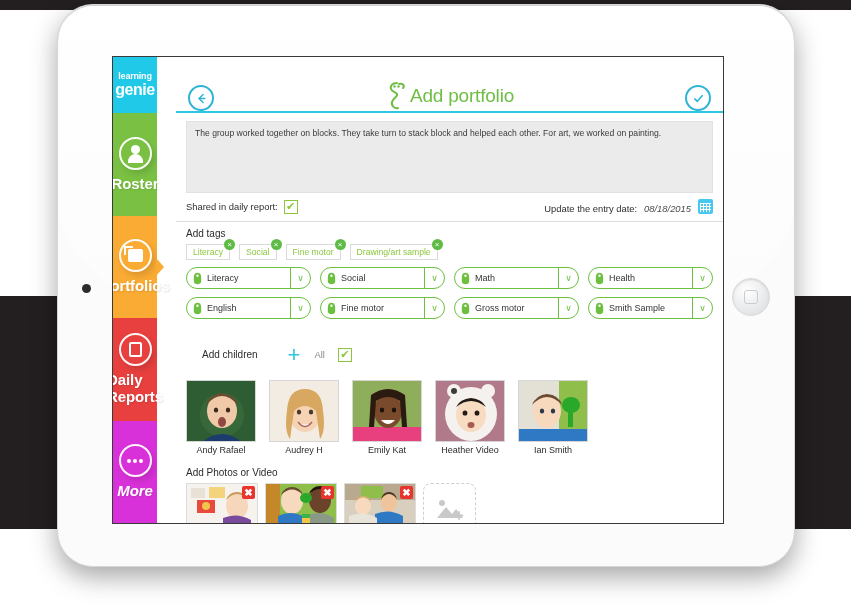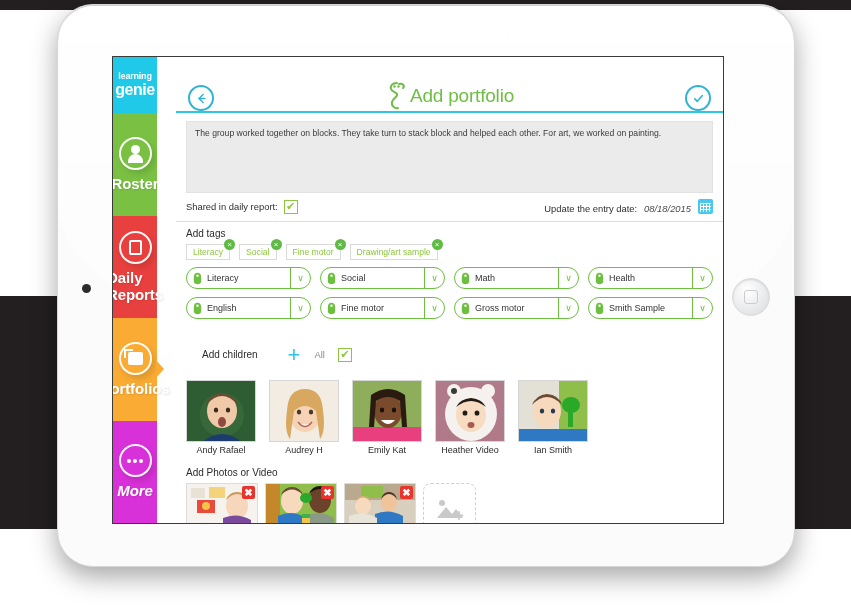--- a/index.html
+++ b/index.html
@@ -275,32 +275,32 @@
         </div>
 
         <div class="nav-item nav-roster">
           <div class="nav-icon">
             <span class="ico-person-head"></span>
               <span class="ico-person-body"></span>
           </div>
           <div class="nav-label">Roster</div>
         </div>
 
+        <div class="nav-item nav-portfolio active">
+          <div class="nav-icon">
+            <span class="ico-folder"></span>
+          </div>
+          <div class="nav-label">Portfolios</div>
+        </div>
+
         <div class="nav-item nav-reports">
           <div class="nav-icon">
             <span class="ico-book"></span>
           </div>
           <div class="nav-label">Daily Reports</div>
-        </div>
-
-        <div class="nav-item nav-portfolio active">
-          <div class="nav-icon">
-            <span class="ico-folder"></span>
-          </div>
-          <div class="nav-label">Portfolios</div>
         </div>
 
         <div class="nav-item nav-more">
           <div class="nav-icon">
             <span class="ico-dots">
                 <span></span>
                 <span></span>
                 <span></span>
               </span>
           </div>

